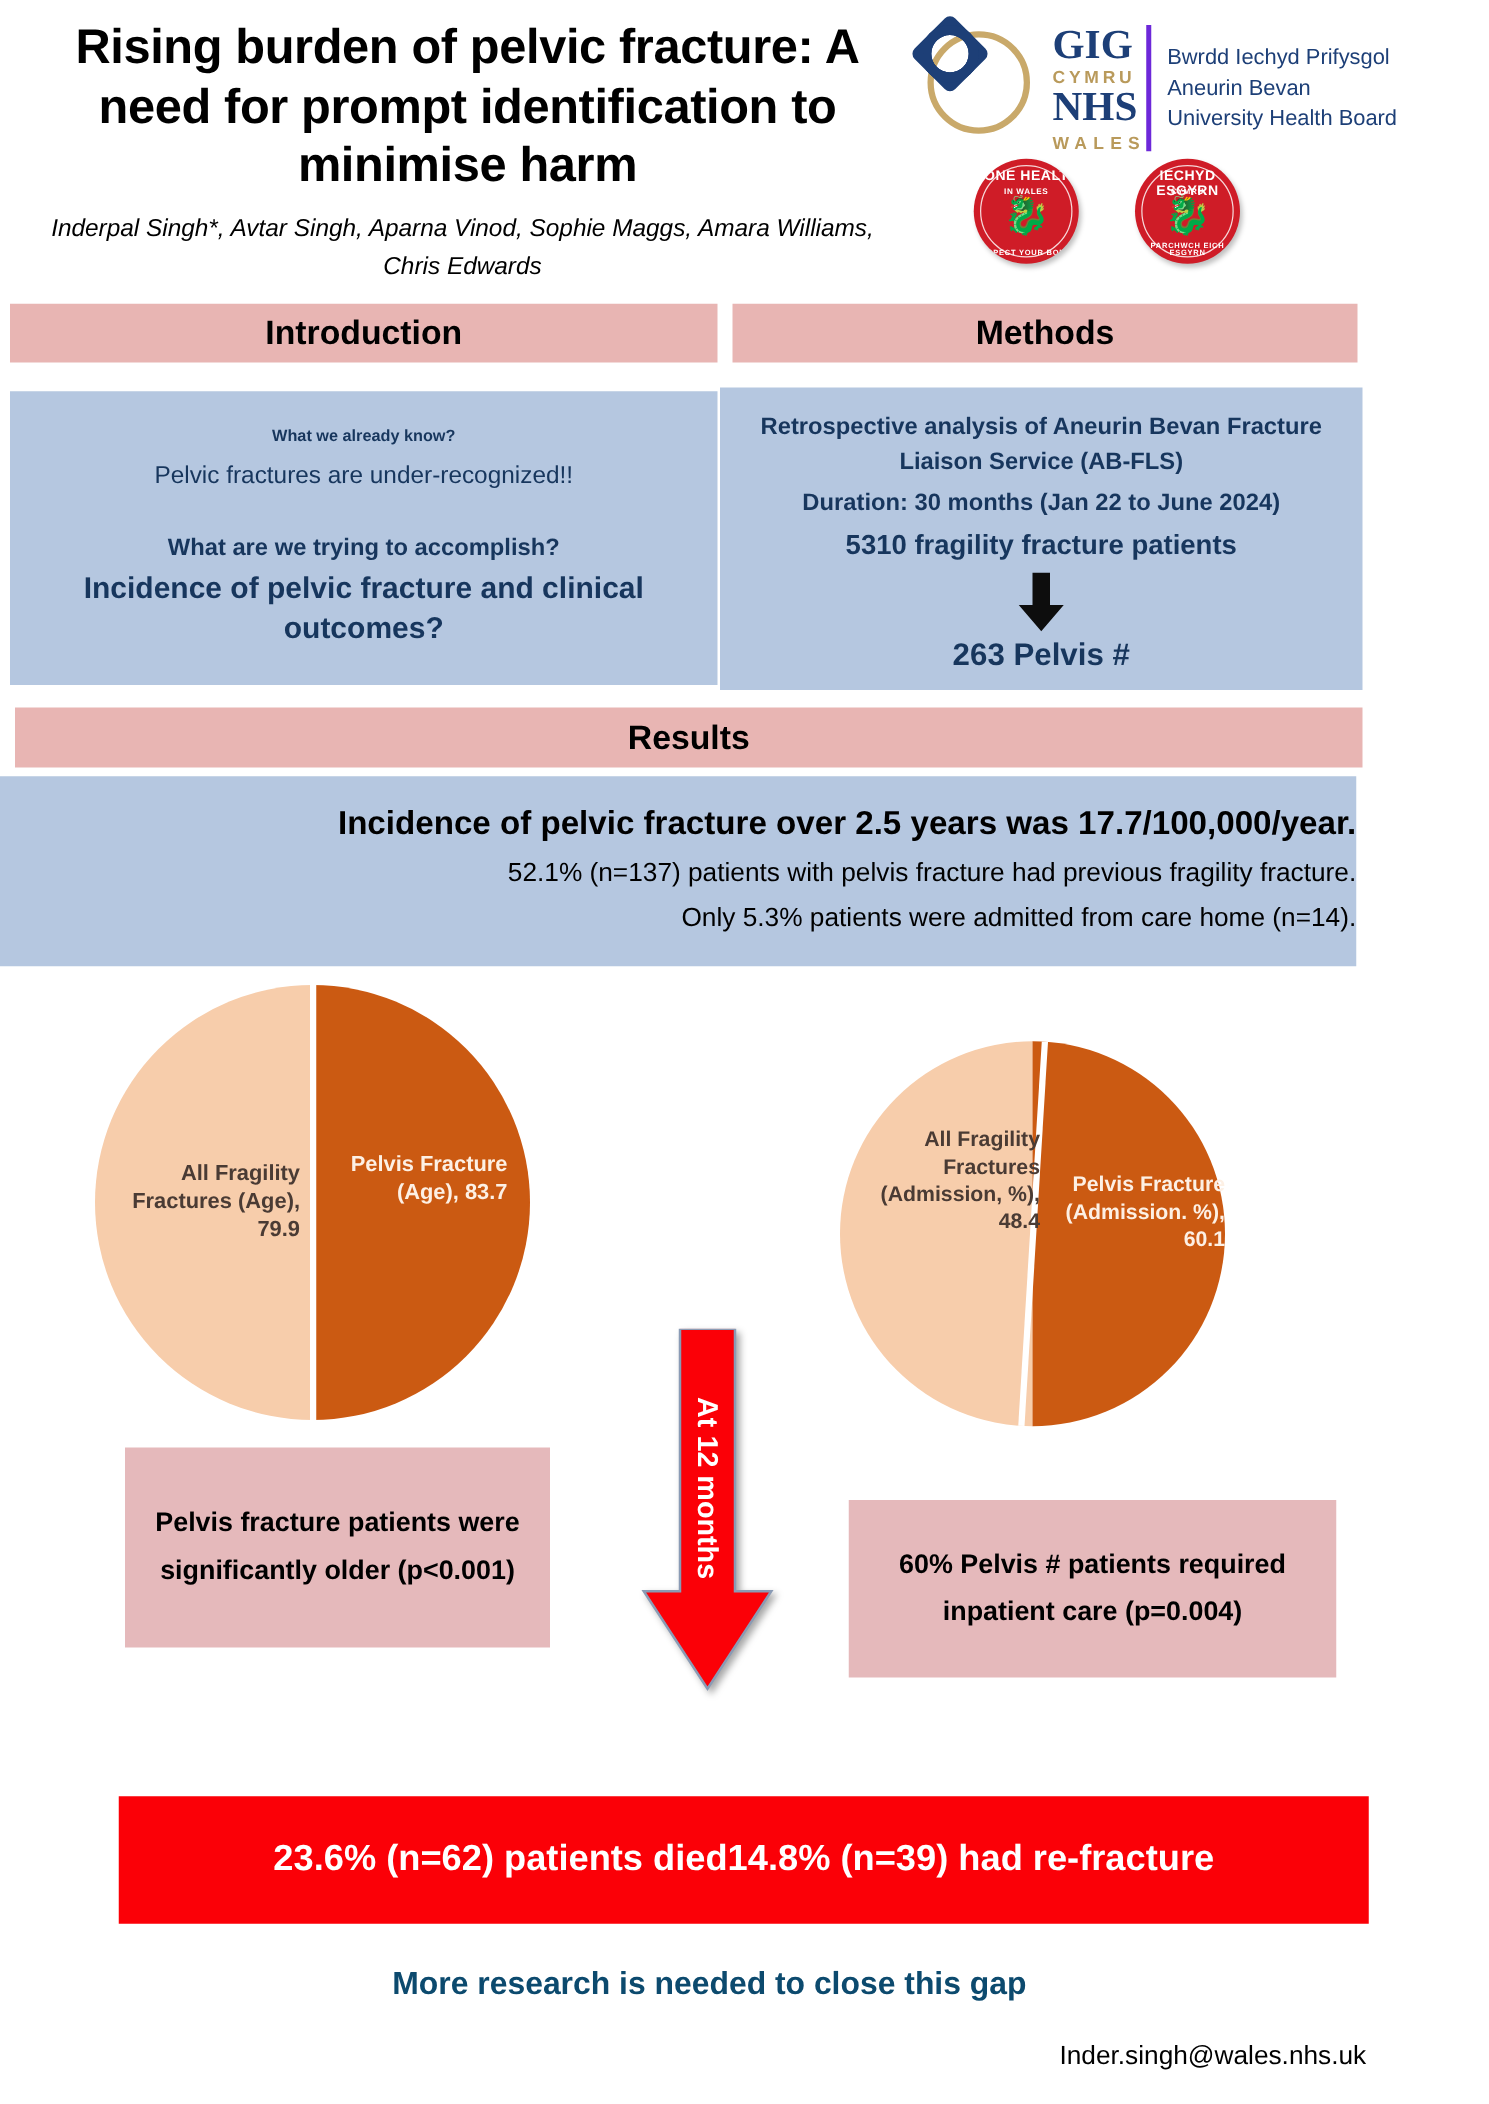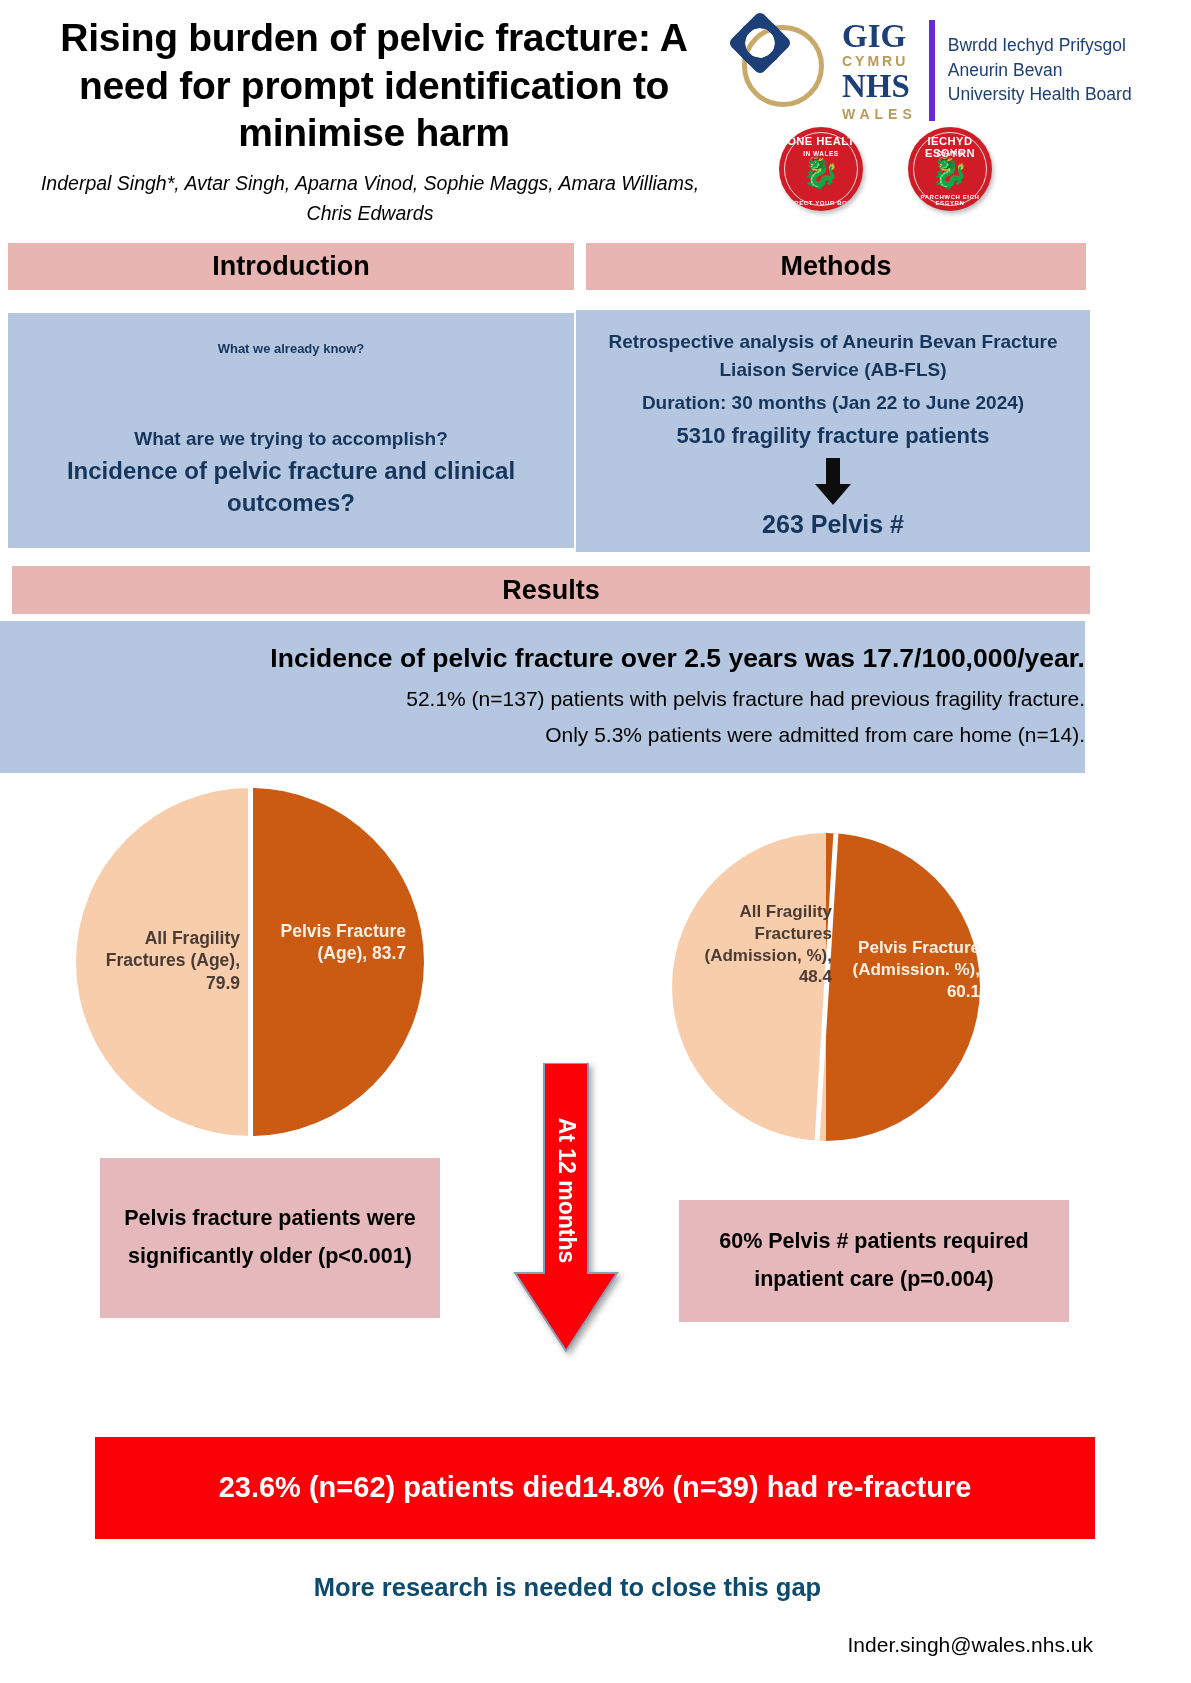--- a/index.html
+++ b/index.html
@@ -80,22 +80,21 @@
     transform-origin: 0 0;
   }
   .knot-petal.p1 { transform: rotate(-45deg) translate(-23px,-23px); }
   .knot-petal.p2 { transform: rotate(45deg)  translate(-23px,-23px); }
   .knot-petal.p3 { transform: rotate(135deg) translate(-23px,-23px); }
   .knot-petal.p4 { transform: rotate(225deg) translate(-23px,-23px); }
 
   .gig-block {
     flex: 0 0 auto;
     margin-left: 6px;
-    padding-right: 12px;
-    border-right: 6px solid #6d28d9;
+    border-right: 4px solid #6d28d9;
     text-align: left;
     line-height: 1;
   }
   .gig-word {
     font-size: 33px;
     font-weight: bold;
     color: #1d3f77;
     letter-spacing: 0px;
     font-family: "Liberation Serif", serif;
   }
@@ -353,21 +352,21 @@
     font-weight: bold;
     text-align: center;
     display: flex;
     align-items: center;
     justify-content: center;
     line-height: 1.75;
     box-sizing: border-box;
     padding: 6px 10px;
   }
   #pink-left  { left: 100px; top: 1158px; width: 340px; height: 160px; }
-  #pink-right { left: 679px; top: 1200px; width: 390px; height: 122px; }
+  #pink-right { left: 679px; top: 1200px; width: 390px; height: 142px; }
 
   
   .red-banner {
     position: absolute;
     left: 95px;
     top: 1437px;
     width: 1000px;
     height: 102px;
     background: #fb0007;
     color: #ffffff;
@@ -443,20 +442,21 @@
     <div class="badge-arc-top">IECHYD ESGYRN</div>
     <div class="badge-sub">CYMRU</div>
     <div class="badge-dragon">🐉</div>
     <div class="badge-arc-bot">PARCHWCH EICH ESGYRN</div>
   </div>
 </div>
 
 <div class="sec-head" id="intro-head">Introduction</div>
 <div class="sec-body" id="intro-body">
   <div class="intro-text intro-q1">What we already know?</div>
+  <div class="intro-text intro-a1">Pelvic fractures are under-recognized!!</div>
   <div class="intro-text intro-q2">What are we trying to accomplish?</div>
   <div class="intro-text intro-a2">Incidence of pelvic fracture and clinical outcomes?</div>
 </div>
 
 <div class="sec-head" id="methods-head">Methods</div>
 <div class="sec-body" id="methods-body">
   <div class="meth-line meth-l1">Retrospective analysis of Aneurin Bevan Fracture Liaison Service (AB-FLS)</div>
   <div class="meth-line meth-l3">Duration: 30 months (Jan 22 to June 2024)</div>
   <div class="meth-line meth-l4">5310 fragility fracture patients</div>
   <div class="meth-arrow">

